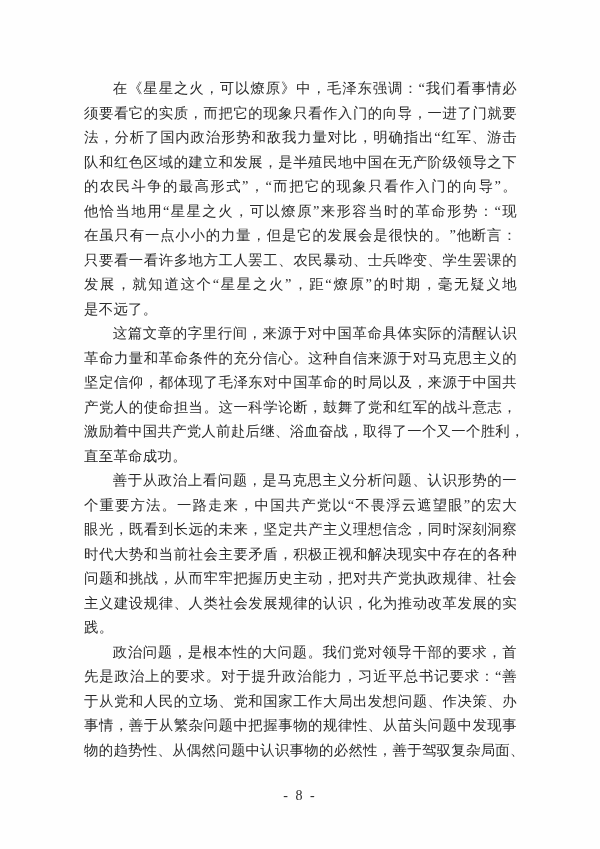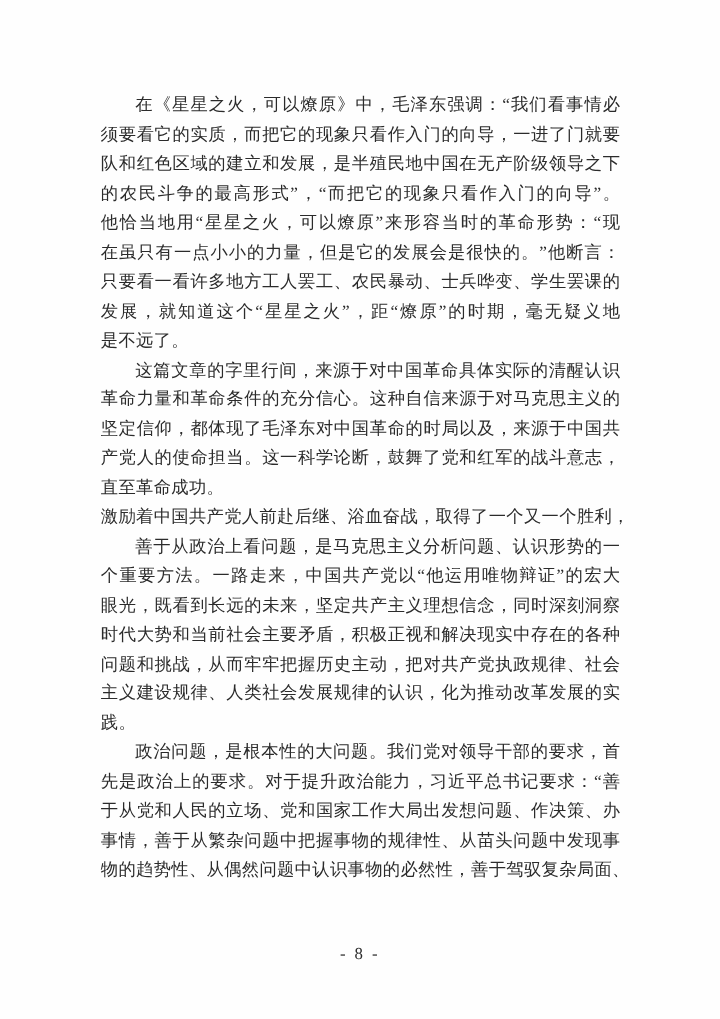--- a/index.html
+++ b/index.html
@@ -55,39 +55,40 @@
   }
 </style>
 </head>
 <body>
 
 <div class="page">
   <div class="text-block">
       <div class="paragraph">
         <div class="line first">在《星星之火，可以燎原》中，毛泽东强调：“我们看事情必</div>
         <div class="line">须要看它的实质，而把它的现象只看作入门的向导，一进了门就要</div>
+        <div class="line">法，分析了国内政治形势和敌我力量对比，明确指出“红军、游击</div>
         <div class="line">队和红色区域的建立和发展，是半殖民地中国在无产阶级领导之下</div>
         <div class="line">的农民斗争的最高形式”，“而把它的现象只看作入门的向导”。</div>
         <div class="line">他恰当地用“星星之火，可以燎原”来形容当时的革命形势：“现</div>
         <div class="line">在虽只有一点小小的力量，但是它的发展会是很快的。”他断言：</div>
         <div class="line">只要看一看许多地方工人罢工、农民暴动、士兵哗变、学生罢课的</div>
         <div class="line">发展，就知道这个“星星之火”，距“燎原”的时期，毫无疑义地</div>
         <div class="line last">是不远了。</div>
       </div>
       <div class="paragraph">
         <div class="line first">这篇文章的字里行间，来源于对中国革命具体实际的清醒认识</div>
         <div class="line">革命力量和革命条件的充分信心。这种自信来源于对马克思主义的</div>
         <div class="line">坚定信仰，都体现了毛泽东对中国革命的时局以及，来源于中国共</div>
         <div class="line">产党人的使命担当。这一科学论断，鼓舞了党和红军的战斗意志，</div>
+        <div class="line">激励着中国共产党人前赴后继、浴血奋战，取得了一个又一个胜利，</div>
         <div class="line last">直至革命成功。</div>
-        <div class="line">激励着中国共产党人前赴后继、浴血奋战，取得了一个又一个胜利，</div>
       </div>
       <div class="paragraph">
         <div class="line first">善于从政治上看问题，是马克思主义分析问题、认识形势的一</div>
-        <div class="line">个重要方法。一路走来，中国共产党以“他运用唯物辩证”的宏大</div>
+        <div class="line">个重要方法。一路走来，中国共产党以“不畏浮云遮望眼”的宏大</div>
         <div class="line">眼光，既看到长远的未来，坚定共产主义理想信念，同时深刻洞察</div>
         <div class="line">时代大势和当前社会主要矛盾，积极正视和解决现实中存在的各种</div>
         <div class="line">问题和挑战，从而牢牢把握历史主动，把对共产党执政规律、社会</div>
         <div class="line">主义建设规律、人类社会发展规律的认识，化为推动改革发展的实</div>
         <div class="line last">践。</div>
       </div>
       <div class="paragraph">
         <div class="line first">政治问题，是根本性的大问题。我们党对领导干部的要求，首</div>
         <div class="line">先是政治上的要求。对于提升政治能力，习近平总书记要求：“善</div>
         <div class="line">于从党和人民的立场、党和国家工作大局出发想问题、作决策、办</div>

